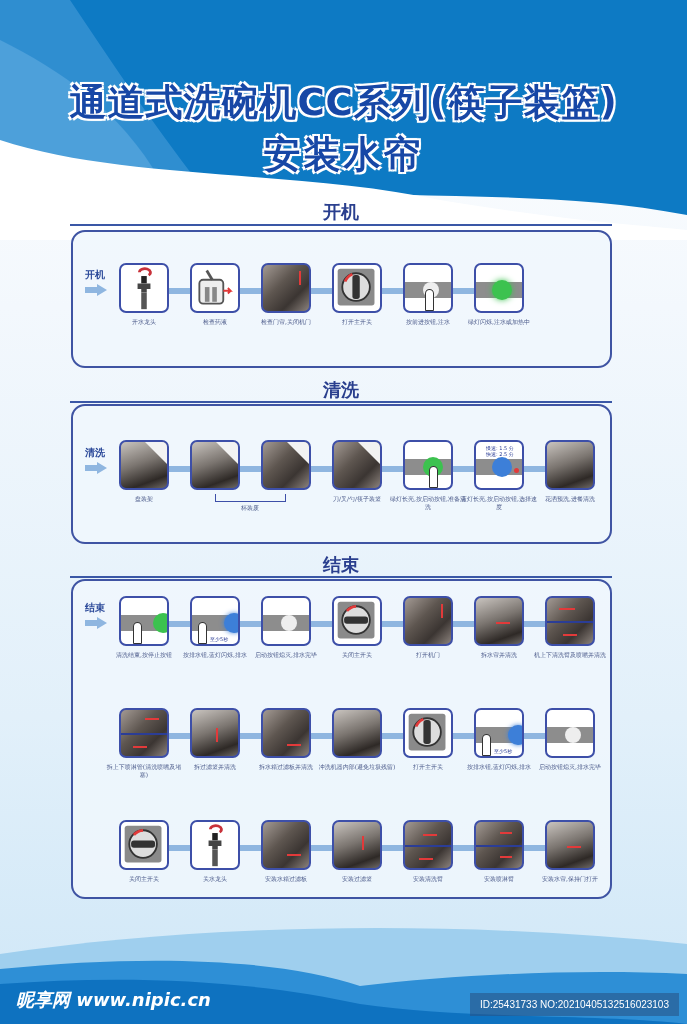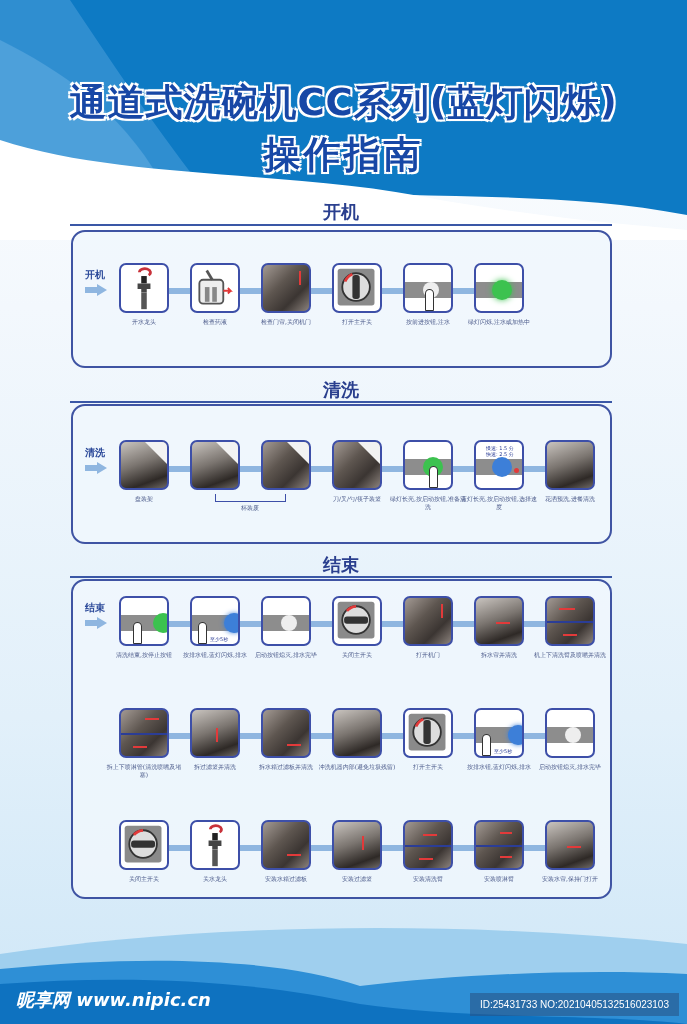--- a/index.html
+++ b/index.html
@@ -34,22 +34,22 @@
 </head>
 <body>
 
 <svg class="bg-top" viewBox="0 0 687 240" preserveAspectRatio="none">
   <path d="M0,0 H687 V215 C560,190 420,200 300,190 C180,182 80,195 0,200 Z" fill="#0d7ac4"></path>
   <path d="M0,40 C60,70 120,110 160,180 C100,190 40,195 0,198 Z" fill="#6fb4e4"></path>
   <path d="M0,0 H70 C110,60 150,120 200,185 C120,188 60,190 0,195 Z" fill="#3f97d6" opacity="0.7"></path>
   <path d="M0,140 C120,180 300,170 440,200 C560,220 640,225 687,230 V240 H0 Z" fill="#ffffff"></path>
 </svg>
 
-<div class="title title1">通道式洗碗机CC系列(蓝灯闪烁)</div>
-<div class="title title2">操作指南</div>
+<div class="title title1">通道式洗碗机CC系列(筷子装篮)</div>
+<div class="title title2">安装水帘</div>
 
 <div class="sec-head" style="top:200px;">开机</div>
 <div class="sec-line" style="top:224px;"></div>
 <div class="panel" style="top:230px;height:138px;">
   <div class="side-label" style="top:36px;">开机</div>
   <svg class="side-arrow" style="top:52px;" viewBox="0 0 22 12">
       <path d="M0,3 H12 V0 L22,6 L12,12 V9 H0 Z" fill="#8fb6e0"></path>
     </svg>
   <div class="track" style="left:60px;top:56px;width:390px;"></div>
 

